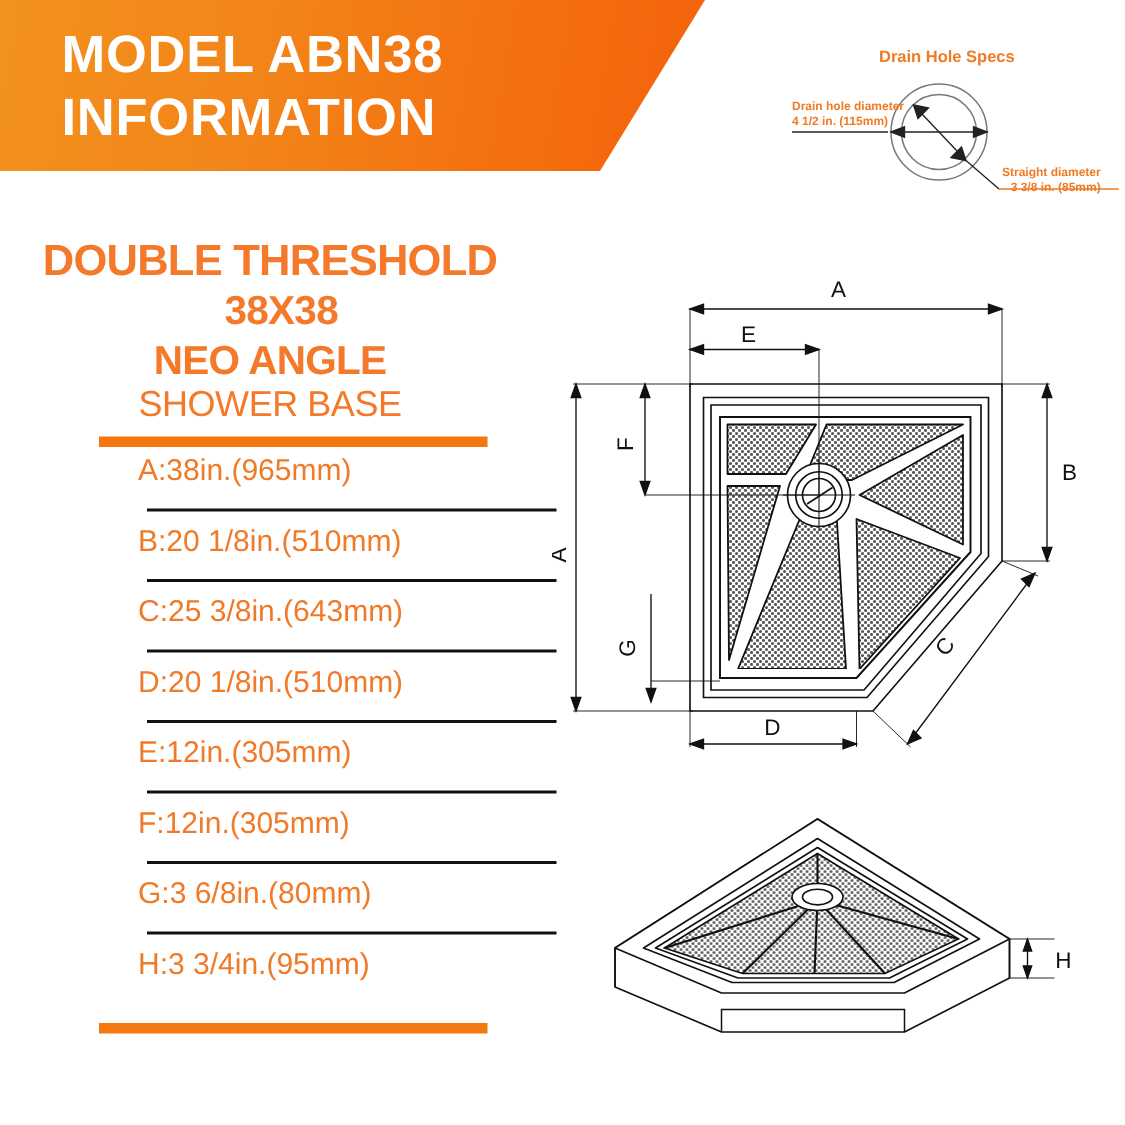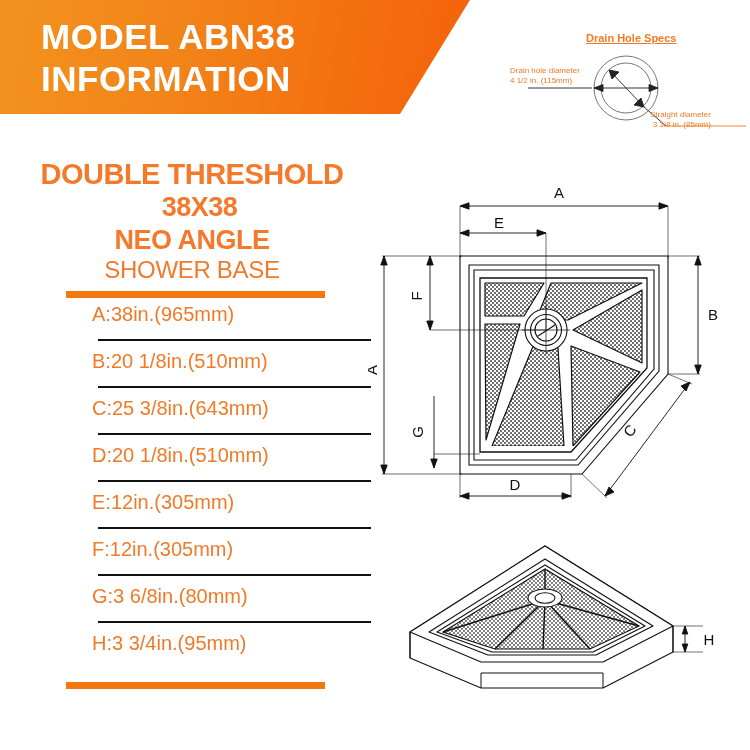--- a/index.html
+++ b/index.html
@@ -48,37 +48,37 @@
     height: 120px;
   }
   #drain-spec-title {
     position: absolute;
     left: 116px;
     top: 6px;
     font-size: 11px;
     font-weight: bold;
     color: #F07A22;
     white-space: nowrap;
-    text-decoration: underline;
   }
   .drain-label {
     position: absolute;
     font-size: 8px;
-    font-weight: normal;
+    font-weight: bold;
     color: #F07A22;
     line-height: 10px;
     white-space: pre-line;
+    margin-left: 18px;
   }
   #drain-label-hole { left: 40px; top: 40px; text-align: left; }
   #drain-label-straight { left: 180px; top: 84px; text-align: right; }
 
   
   #product-title {
     position: absolute;
-    left: 12px;
+    left: 0;
     top: 157px;
     width: 360px;
     text-align: center;
     color: #F4792A;
   }
   #product-title .t1 {
     display: block;
     font-size: 29px;
     line-height: 34px;
     font-weight: bold;

